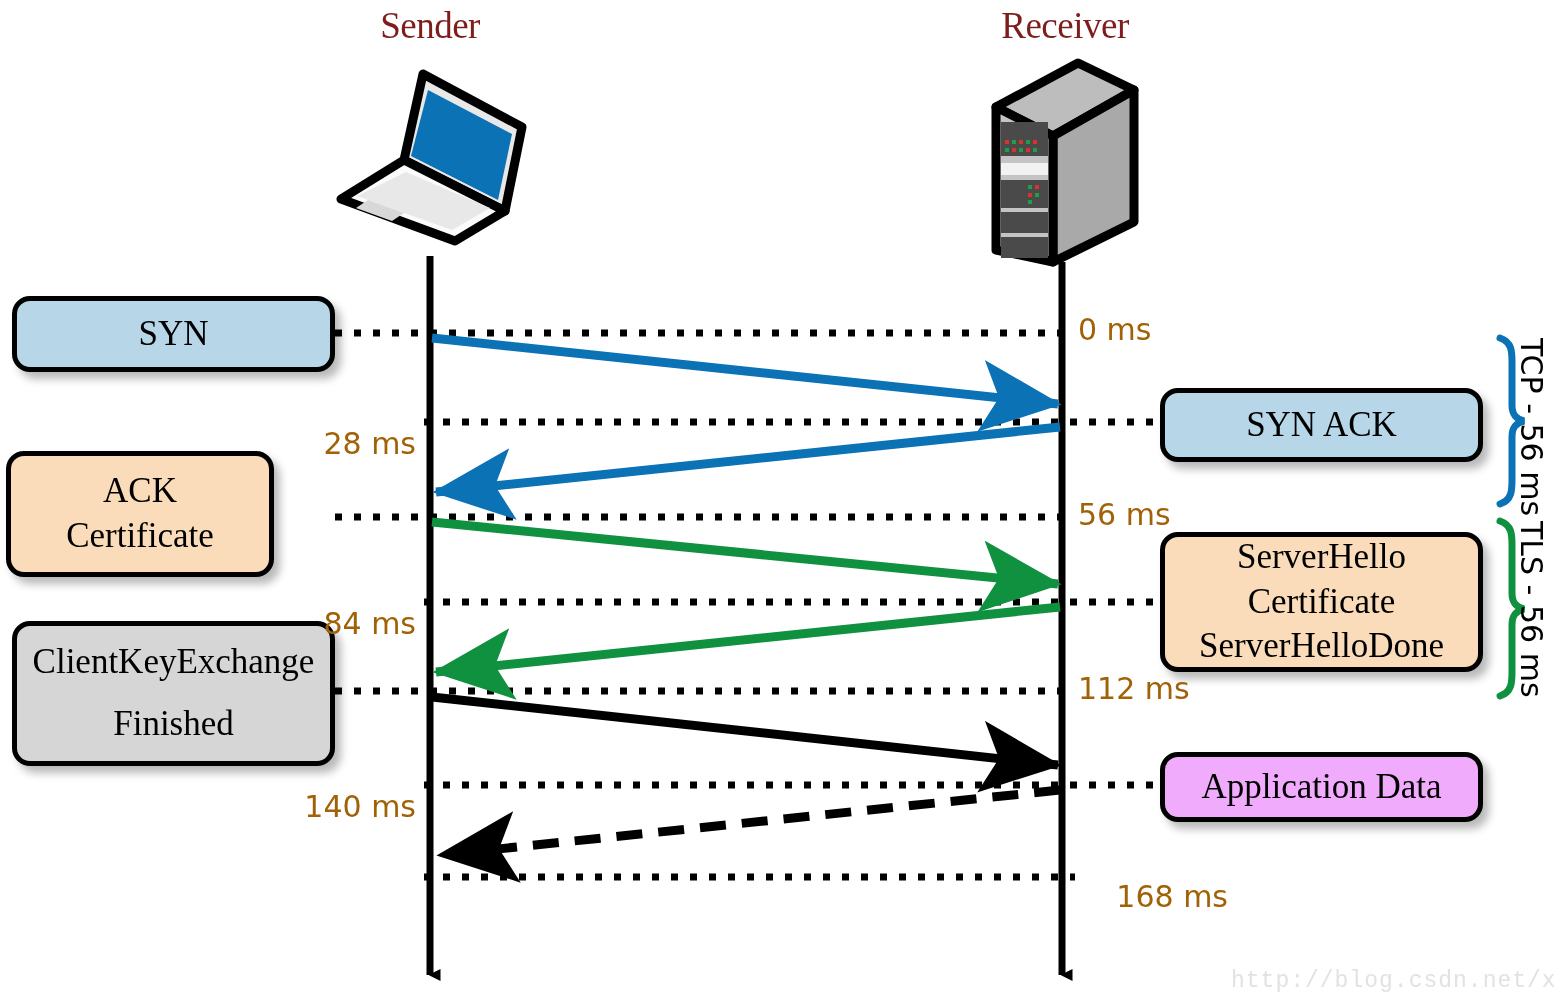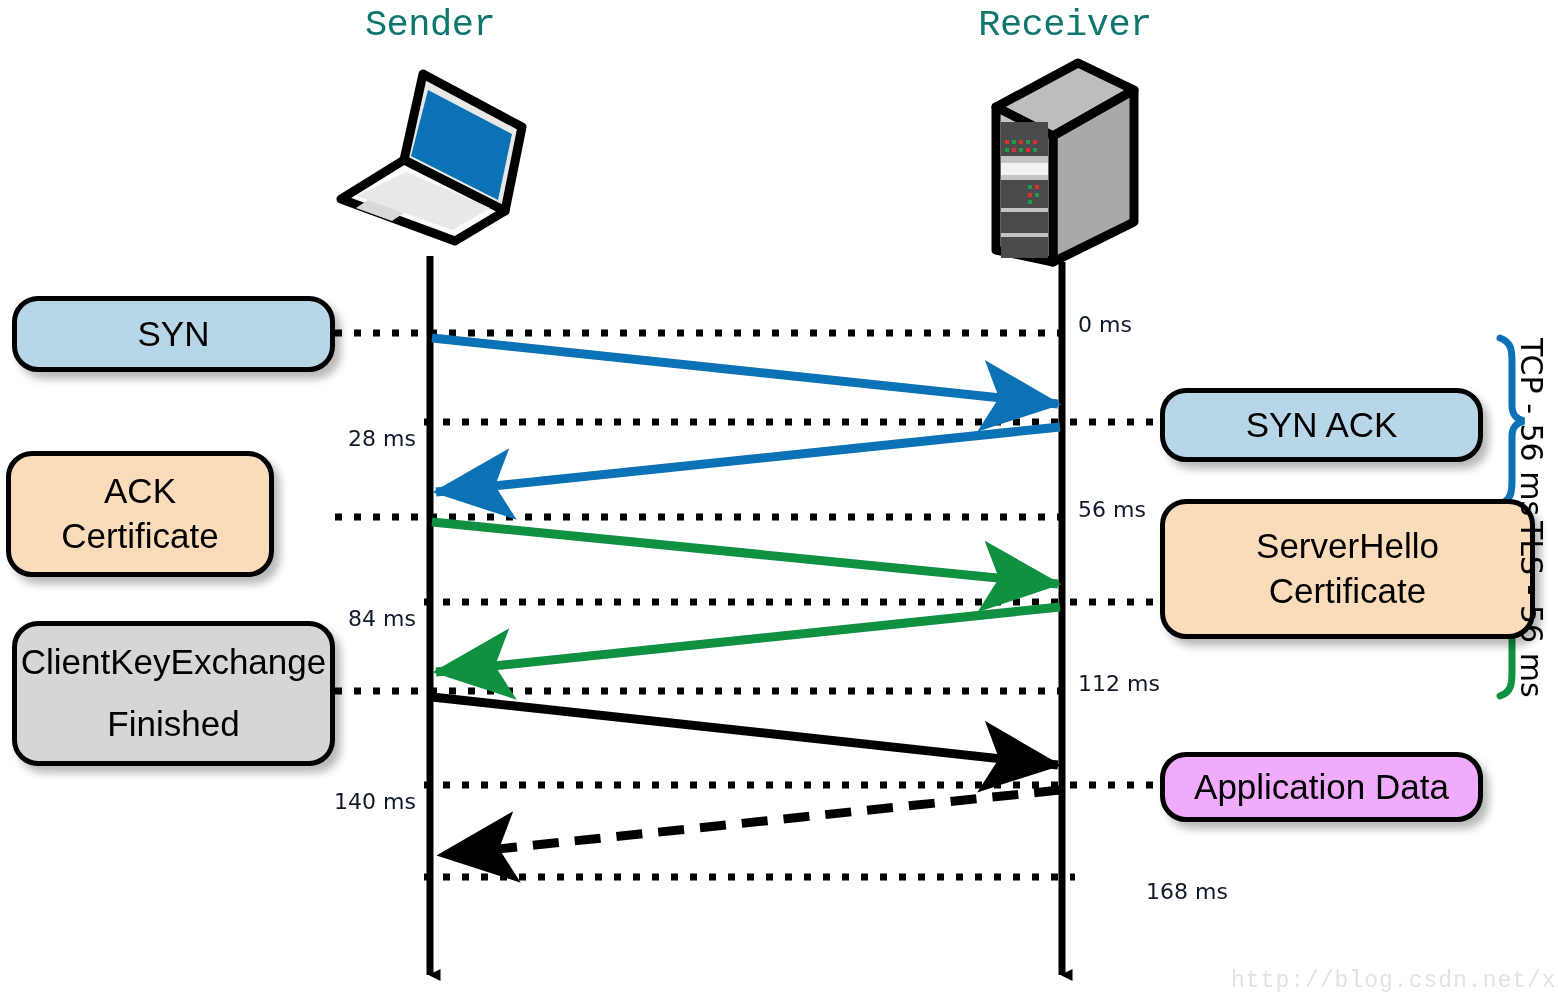--- a/index.html
+++ b/index.html
@@ -19,50 +19,50 @@
   }
   #svg-layer {
     position: absolute;
     left: 0;
     top: 0;
     width: 1558px;
     height: 1006px;
   }
   .actor-title {
     position: absolute;
-    font-family: Liberation Mono, monospace;
+    font-family: Liberation Serif, serif;
     font-size: 37px;
-    color: #0f766e;
+    color: #7f1d1d;
     text-align: center;
     letter-spacing: -0.5px;
     white-space: nowrap;
   }
   .msg-box {
     position: absolute;
     box-sizing: border-box;
     border: 5px solid #000000;
-    border-radius: 26px;
+    border-radius: 18px;
     display: flex;
     flex-direction: column;
     align-items: center;
     justify-content: center;
-    font-family: Liberation Sans, sans-serif;
+    font-family: Liberation Serif, serif;
     font-size: 35px;
     line-height: 1.28;
     color: #000000;
     text-align: center;
     box-shadow: 6px 7px 9px rgba(0,0,0,0.28);
     white-space: nowrap;
   }
   .msg-line { display: block; }
   .time-label {
     position: absolute;
     font-family: "DejaVu Sans", sans-serif;
-    font-size: 22px;
-    color: #0f172a;
+    font-size: 30px;
+    color: #a16207;
     white-space: nowrap;
   }
   .time-label.left { text-align: right; margin-top: 24px; }
   .time-label.right { text-align: left; }
   .brace-label {
     position: absolute;
     font-family: "DejaVu Sans", sans-serif;
     font-size: 30px;
     color: #000000;
     white-space: nowrap;
@@ -216,23 +216,24 @@
 
   <div class="msg-box" style="left:12px; top:621px; width:323px; height:145px; background:#d6d6d6;gap:17px;">
     <span class="msg-line">ClientKeyExchange</span>
     <span class="msg-line">Finished</span>
   </div>
 
   <div class="msg-box" style="left:1160px; top:388px; width:323px; height:74px; background:#b7d7e9;">
     <span class="msg-line">SYN ACK</span>
   </div>
 
-  <div class="msg-box" style="left:1160px; top:499px; width:375px; height:140px; background:#fbdcba;">
+  <div class="msg-box" style="left:1160px; top:532px; width:323px; height:140px; background:#fbdcba;">
     <span class="msg-line">ServerHello</span>
     <span class="msg-line">Certificate</span>
+    <span class="msg-line">ServerHelloDone</span>
   </div>
 
   <div class="msg-box" style="left:1160px; top:752px; width:323px; height:70px; background:#f0abfc;">
     <span class="msg-line">Application Data</span>
   </div>
 
   <div class="time-label right" style="left:1078px; top:312px; width:140px;">0 ms</div>
   <div class="time-label left" style="left:268px; top:402px; width:148px;">28 ms</div>
   <div class="time-label right" style="left:1078px; top:497px; width:140px;">56 ms</div>
   <div class="time-label left" style="left:268px; top:582px; width:148px;">84 ms</div>

